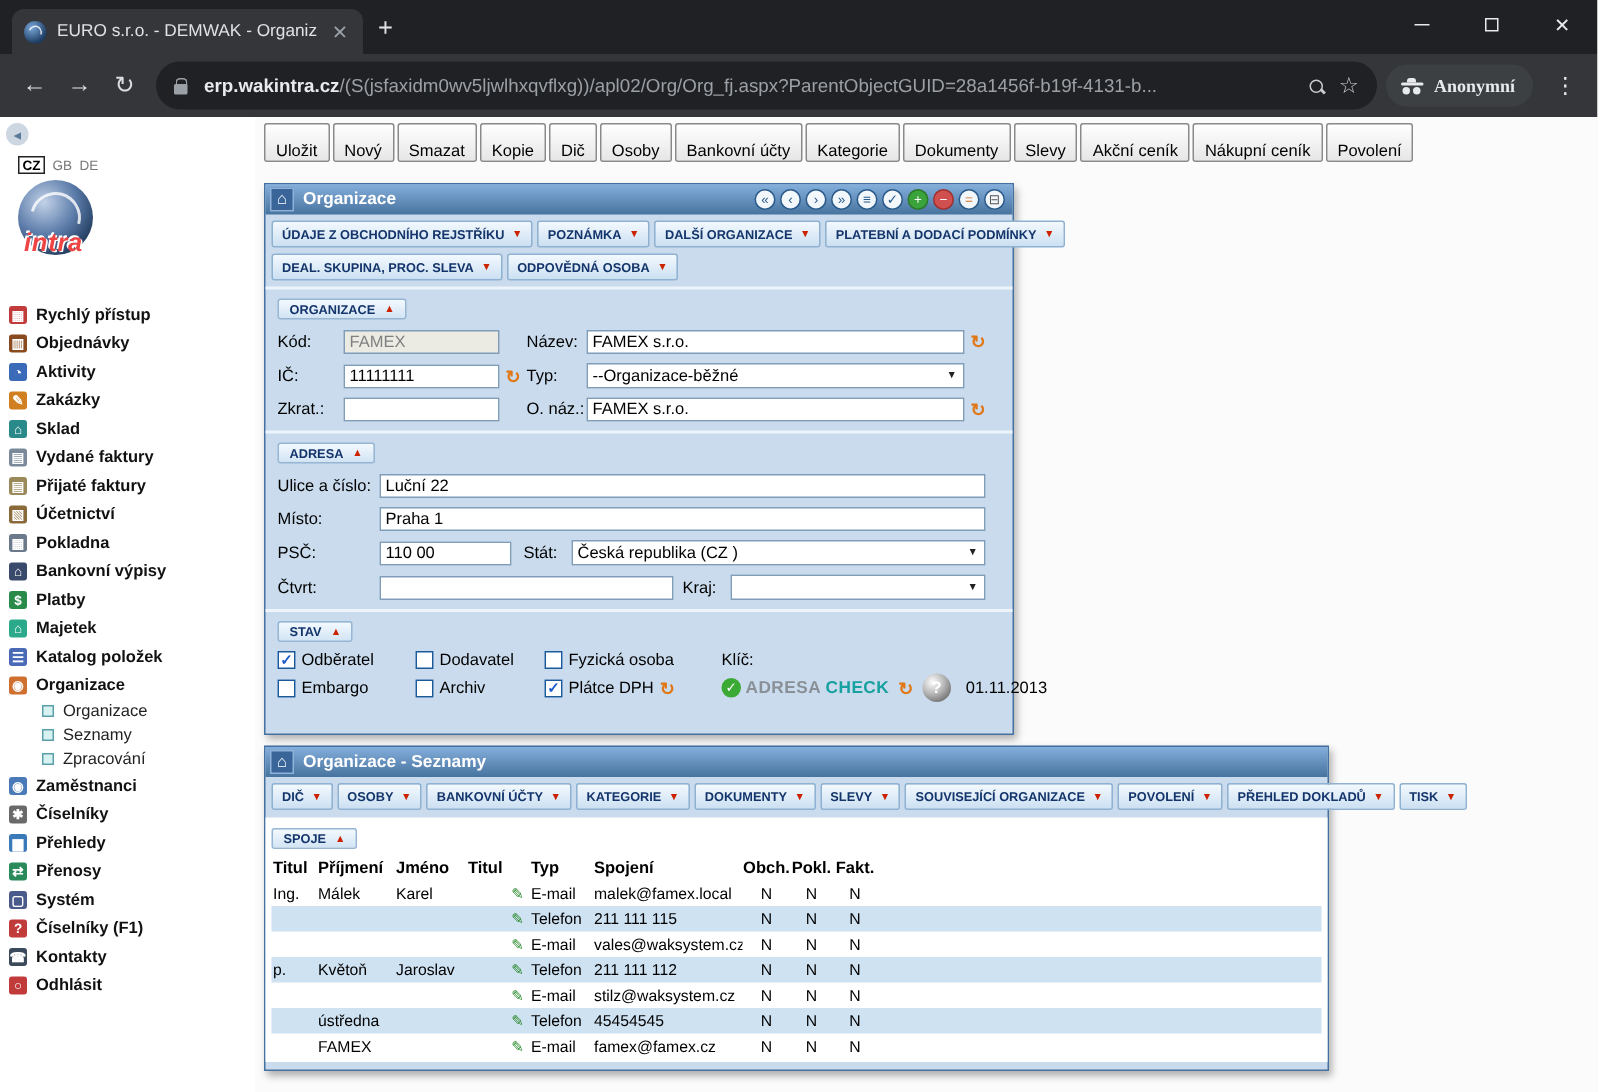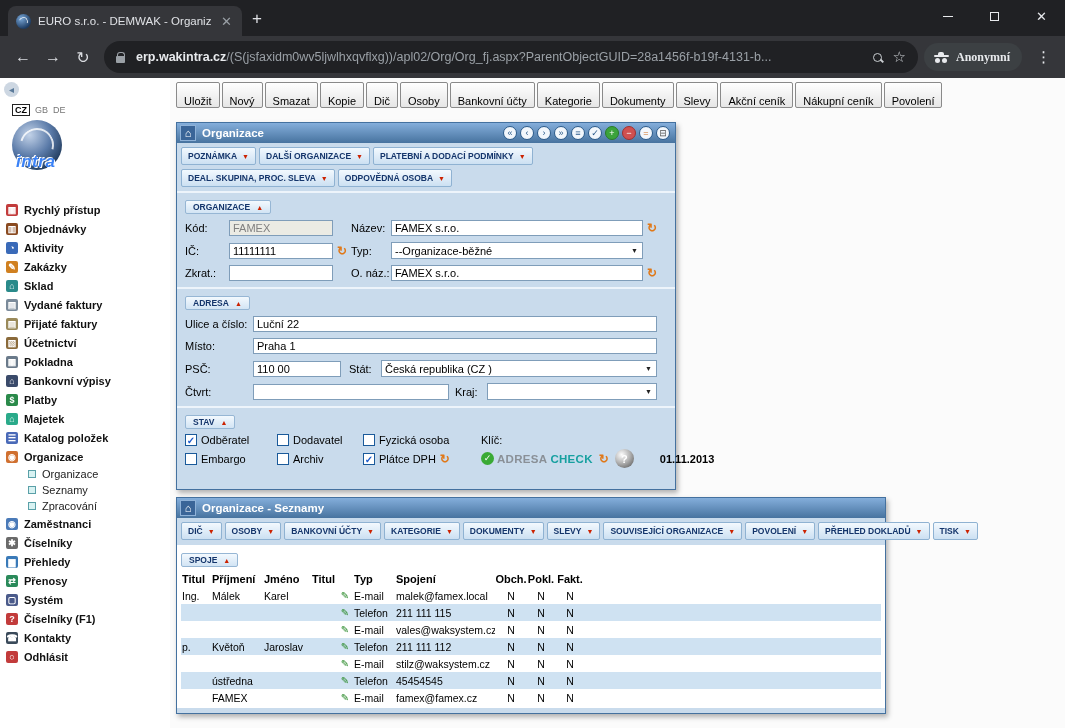--- a/index.html
+++ b/index.html
@@ -51,21 +51,21 @@
   .sidebar { position:absolute; left:0; top:0; width:170px; height:650px; background:#ffffff; }
   .backc { position:absolute; left:4px; top:4px; width:15px; height:15px; border-radius:50%;
     background:#cdd7e2; color:#5a7a9a; font-size:10px; display:flex; align-items:center; justify-content:center; }
   .langs { position:absolute; left:12px; top:26px; display:flex; gap:5px; font-size:9px; color:#777; align-items:center; }
   .lang-cz { font-weight:bold; color:#000; border:1px solid #222; padding:0 2px; }
   .logo { position:absolute; left:12px; top:42px; width:64px; height:62px; }
   .globe { width:50px; height:50px; border-radius:50%;
     background:radial-gradient(circle at 35% 30%, #c2d2e8, #5a7aa8 45%, #17304f 85%); position:relative; }
   .globe::after { content:''; position:absolute; inset:8px; border:2px solid rgba(255,255,255,.8);
     border-left-color:transparent; border-bottom-color:transparent; border-radius:50%; transform:rotate(-30deg); }
-  .logo-text { position:absolute; left:4px; top:32px; color:#3b82f6; font-weight:bold; font-style:italic;
+  .logo-text { position:absolute; left:4px; top:32px; color:#ef4444; font-weight:bold; font-style:italic;
     font-size:17px; letter-spacing:.5px; text-shadow:1px 1px 0 #fff, -1px -1px 0 #fff; }
   .side-menu { position:absolute; left:4px; top:122px; right:0; }
   .side-item { display:flex; align-items:center; gap:6px; height:19px; font-size:11px; font-weight:bold;
     color:#111; padding-left:2px; cursor:default; }
   .side-icon { width:12px; height:12px; border-radius:2px; color:#fff; font-size:9px; line-height:12px;
     text-align:center; flex:none; overflow:hidden; }
   .side-sub { display:flex; align-items:center; gap:6px; height:16px; font-size:11px; color:#222; padding-left:24px; }
   .sub-bullet { width:8px; height:8px; background:#d8f2f2; border:1px solid #5aa0a8; flex:none; }
 
   .topbtns { position:absolute; left:176px; top:4px; display:flex; gap:2px; }
@@ -125,21 +125,21 @@
   .klic-label { font-size:11px; }
   .klic-row { display:flex; align-items:center; gap:6px; margin-top:3px; }
   .cc-badge { display:flex; align-items:center; gap:3px; }
   .cc-circle { width:13px; height:13px; border-radius:50%; background:#3aaa35; color:#fff; font-size:9px;
     line-height:13px; text-align:center; }
   .cc-credit { font-weight:bold; font-size:11.5px; color:#8a9097; letter-spacing:.3px; }
   .cc-check { font-weight:bold; font-size:11.5px; color:#16a0a0; letter-spacing:.3px; }
   .qball { width:19px; height:19px; border-radius:50%; color:#fff; font-weight:bold; font-size:11px;
     display:flex; align-items:center; justify-content:center;
     background:radial-gradient(circle at 35% 30%, #fdfdfd, #b5b5b5 45%, #5e5e5e 90%); }
-  .klic-date { font-size:11px; margin-left:20px;font-weight:bold; }
+  .klic-date { font-size:11px; margin-left:4px; }
 
   
   .panel-sez .menu-strip { padding-bottom:5px; }
   .sez-body { background:#fff; height:163px; padding:4px 4px 0 4px; }
   .spoje-table { margin-top:4px; }
   .thead, .trow { display:grid; grid-template-columns:30px 52px 48px 26px 16px 42px 100px 32px 28px 30px;
     align-items:center; }
   .thead { font-weight:bold; font-size:11px; height:16px; }
   .trow { font-size:10.5px; height:17px; }
   .trow.alt { background:#cfe2f2; }
@@ -331,20 +331,24 @@
           <span class="cbtn ">≡</span>
           <span class="cbtn ">✓</span>
           <span class="cbtn green">+</span>
           <span class="cbtn red">−</span>
           <span class="cbtn orange">=</span>
           <span class="cbtn gray">⊟</span>
         </span>
     </div>
 
     <div class="menu-strip">
+        <span class="ddbtn">
+          <span class="ddlabel">ÚDAJE Z OBCHODNÍHO REJSTŘÍKU</span>
+          <span class="tri">▼</span>
+        </span>
         <span class="ddbtn">
           <span class="ddlabel">POZNÁMKA</span>
           <span class="tri">▼</span>
         </span>
         <span class="ddbtn">
           <span class="ddlabel">DALŠÍ ORGANIZACE</span>
           <span class="tri">▼</span>
         </span>
         <span class="ddbtn">
           <span class="ddlabel">PLATEBNÍ A DODACÍ PODMÍNKY</span>

